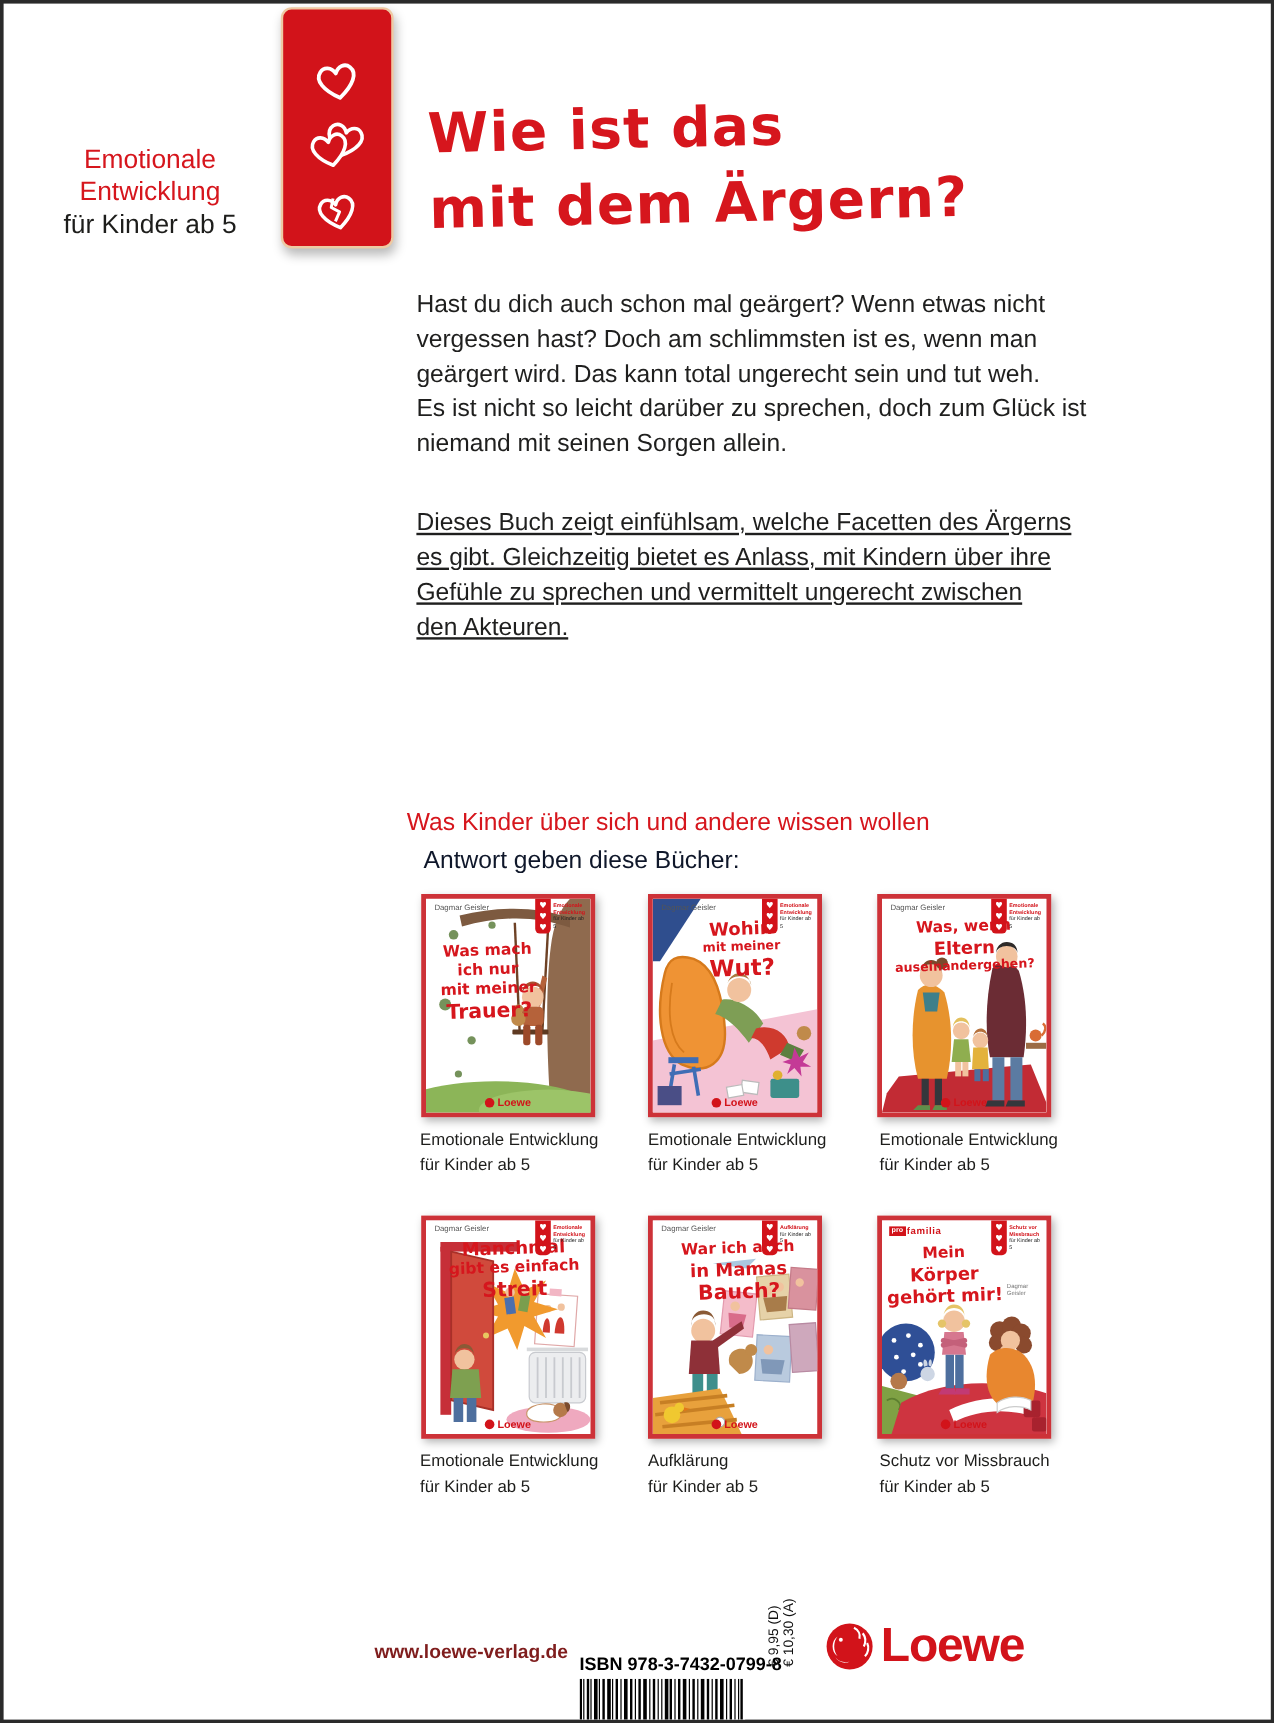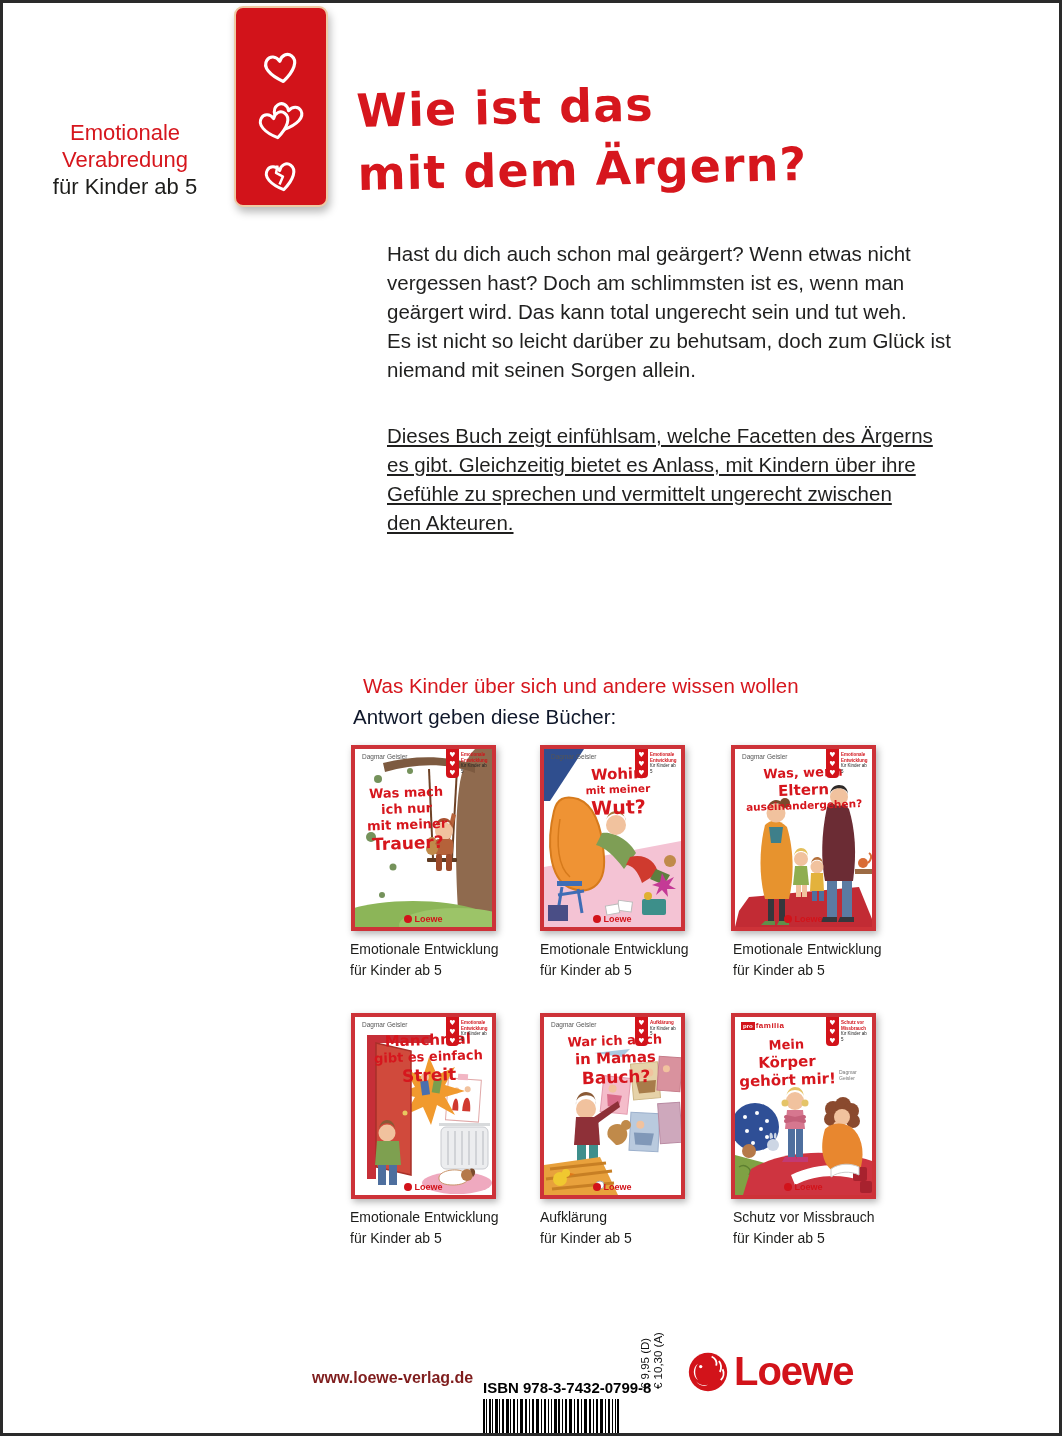--- a/index.html
+++ b/index.html
@@ -21,24 +21,24 @@
             padding-top:42px;box-sizing:border-box;}
 
   
   .main-title{position:absolute;left:354px;top:72px;color:#d6161d;
               font-family:"DejaVu Sans",sans-serif;font-weight:700;
               font-size:46px;line-height:63px;transform:rotate(-1.3deg);
               letter-spacing:1px;white-space:nowrap;}
 
   
   .copy{position:absolute;left:344px;width:640px;font-size:20.5px;line-height:29px;color:#1f1f1e;}
-  .copy div{white-space:nowrap;margin-left:40px;}
+  .copy div{white-space:nowrap;}
   .p1{top:236px;} .p2{top:418px;text-decoration:underline;}
 
-  .heading-red{position:absolute;left:360px;top:671px;font-size:20.5px;color:#d6161d;text-align:right;}
+  .heading-red{position:absolute;left:336px;top:671px;font-size:20.5px;color:#d6161d;text-align:right;}
   .heading-black{position:absolute;left:350px;top:702px;font-size:20.5px;color:#0f172a;}
 
   
   .cover{position:absolute;width:137px;height:178px;background:#fff;
          border:4px solid #cd3238;box-shadow:2px 3px 7px rgba(0,0,0,.3);}
   .ill{position:absolute;left:0;top:0;width:137px;height:178px;}
   .cov-author{position:absolute;top:4px;left:7px;font-size:6.5px;color:#555;z-index:4;}
   .minitab{position:absolute;top:0;right:33px;width:13px;height:29px;background:#d2131a;
            border-radius:0 0 4px 4px;z-index:4;display:flex;flex-direction:column;
            align-items:center;justify-content:center;gap:1px;}
@@ -76,21 +76,21 @@
   .loewe-word{font-size:40px;font-weight:bold;color:#d2131a;letter-spacing:-1px;
               font-family:"Liberation Sans",sans-serif;}
 </style>
 </head>
 <body>
 
 <div class="page">
 
   <div class="series-label">
     <div class="red">Emotionale</div>
-    <div class="red">Verabredung</div>
+    <div class="red">Entwicklung</div>
     <div class="black">für Kinder ab 5</div>
   </div>
 
   <div class="bookmark">
     <svg width="40" height="36" viewBox="0 0 38 34">
       <path d="M19 30 C7 22 2 13 7 7.5 C10.5 3.5 16.5 5 19 10.5 C21.5 5 27.5 3.5 31 7.5 C36 13 31 22 19 30 Z" fill="none" stroke="#fff" stroke-width="3" stroke-linejoin="round" transform="rotate(-10 19 17)"></path>
     </svg>
     <svg width="50" height="44" viewBox="0 0 50 44">
       <path d="M19 30 C7 22 2 13 7 7.5 C10.5 3.5 16.5 5 19 10.5 C21.5 5 27.5 3.5 31 7.5 C36 13 31 22 19 30 Z" fill="none" stroke="#fff" stroke-width="3" stroke-linejoin="round" transform="translate(12 1) rotate(14 19 17)"></path>
       <path d="M19 30 C7 22 2 13 7 7.5 C10.5 3.5 16.5 5 19 10.5 C21.5 5 27.5 3.5 31 7.5 C36 13 31 22 19 30 Z" fill="#d2131a" stroke="#fff" stroke-width="3" stroke-linejoin="round" transform="translate(0 9) rotate(-12 19 17)"></path>
@@ -103,21 +103,21 @@
 
   <div class="main-title">
     <div>Wie ist das</div>
     <div>mit dem Ärgern?</div>
   </div>
 
   <div class="copy p1">
     <div>Hast du dich auch schon mal geärgert? Wenn etwas nicht</div>
     <div>vergessen hast? Doch am schlimmsten ist es, wenn man</div>
     <div>geärgert wird. Das kann total ungerecht sein und tut weh.</div>
-    <div>Es ist nicht so leicht darüber zu behutsam, doch zum Glück ist</div>
+    <div>Es ist nicht so leicht darüber zu sprechen, doch zum Glück ist</div>
     <div>niemand mit seinen Sorgen allein.</div>
   </div>
   <div class="copy p2">
     <div>Dieses Buch zeigt einfühlsam, welche Facetten des Ärgerns</div>
     <div>es gibt. Gleichzeitig bietet es Anlass, mit Kindern über ihre</div>
     <div>Gefühle zu sprechen und vermittelt ungerecht zwischen</div>
     <div>den Akteuren.</div>
   </div>
 
   <div class="heading-red">Was Kinder über sich und andere wissen wollen</div>

